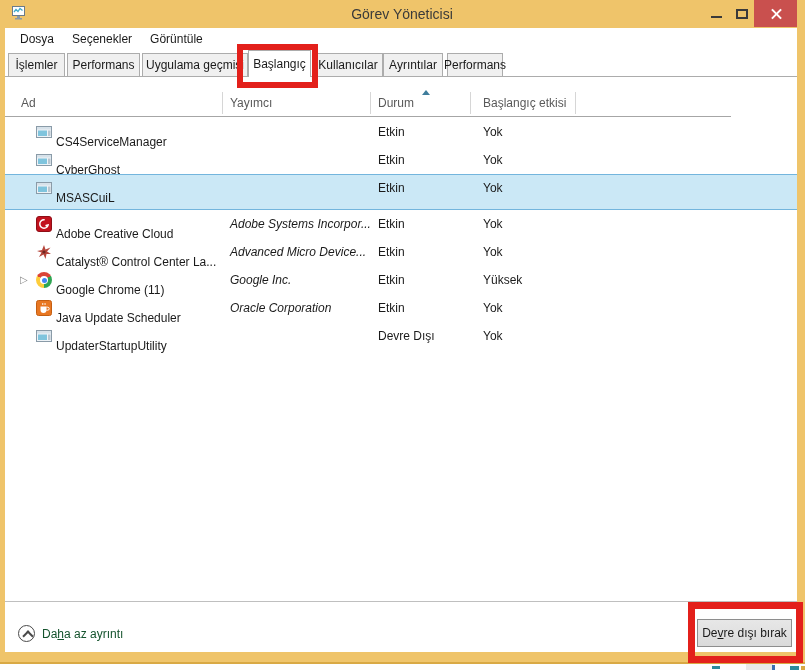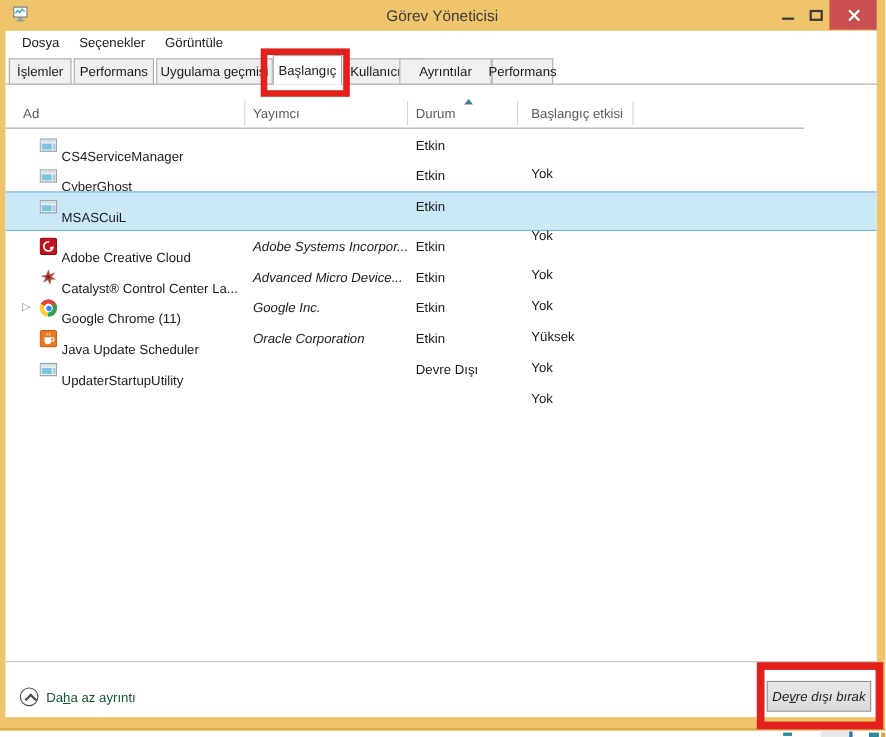--- a/index.html
+++ b/index.html
@@ -40,21 +40,21 @@
   .tab { position:absolute; top:53px; height:24px; background:#F0F0F0;
     border:1px solid #ACACAC; font-size:12px; color:#1a1a1a;
     display:flex; align-items:center; justify-content:center; white-space:nowrap; z-index:1; }
   .tab.active { top:50px; height:27px; background:#ffffff; border-bottom:none; z-index:3; }
   .tab-baseline { position:absolute; left:5px; top:76px; width:792px; height:1px; background:#ACACAC; z-index:0; }
   .tab-0 { left:8px;  width:57px; }
   .tab-1 { left:67px; width:73px; }
   .tab-2 { left:142px;width:106px;}
   .tab-3 { left:248px;width:63px; }
   .tab-4 { left:313px;width:70px; }
-  .tab-5 { left:363px;width:84px;text-align:right; }
+  .tab-5 { left:383px;width:60px;text-align:right; }
   .tab-6 { left:447px;width:56px; }
 
   
   .grid-header { position:absolute; left:5px; top:88px; width:726px; height:29px;
     border-bottom:1px solid #A6A6A6; font-size:12px; color:#595959; z-index:1; }
   .grid-header .hcell { position:absolute; top:8px; white-space:nowrap; }
   .h-name { left:16px; } .h-publisher { left:225px; } .h-status { left:373px; } .h-impact { left:478px; }
   .hsep { position:absolute; top:4px; width:1px; height:22px; background:#D6D6D6; }
   .hsep-1 { left:217px; } .hsep-2 { left:365px; } .hsep-3 { left:465px; } .hsep-4 { left:570px; }
   .sort-arrow { position:absolute; left:417px; top:2px; width:0; height:0;
@@ -63,38 +63,38 @@
 
   
   .rows { position:absolute; left:5px; top:118px; width:792px; }
   .row { position:relative; height:28px; font-size:12px; color:#1a1a1a; }
   .row.selected { background:#CBE8F6; border-top:1px solid #73B5DD; border-bottom:1px solid #73B5DD; height:36px; }
   .cell { position:absolute; top:0; line-height:28px; white-space:nowrap; }
   .row.selected .cell { line-height:26px; }
   .c-expander { left:15px; font-size:10px; color:#8a8a8a; }
   .c-icon { position:absolute; left:31px; top:6px; width:16px; height:16px; }
   .row.selected .c-icon { top:5px; }
-  .c-name { left:51px;margin-top:10px; } .c-publisher { left:225px;font-style:italic; } .c-status { left:373px; } .c-impact { left:478px;margin-top:26px; }
+  .c-name { left:51px;margin-top:10px; } .c-publisher { left:225px;font-style:italic; } .c-status { left:373px; } .c-impact { left:478px; }
 
   .chrome-ball { display:block; width:16px; height:16px; border-radius:50%; position:relative;
     background:conic-gradient(from 60deg, #2FA553 0 120deg, #FDCD3C 120deg 240deg, #DB4437 240deg 360deg); }
   .chrome-ball::before { content:''; position:absolute; inset:4px; border-radius:50%; background:#fff; }
   .chrome-ball::after  { content:''; position:absolute; inset:5.5px; border-radius:50%; background:#4285F4; }
 
   
   .footer-sep { position:absolute; left:5px; top:601px; width:792px; height:1px; background:#BFBFBF; }
   .less-circle { position:absolute; left:18px; top:625px; width:17px; height:17px;
     border:1px solid #4a4a4a; border-radius:50%; }
   .less-circle::after { content:''; position:absolute; left:4.5px; top:6px; width:6px; height:6px;
     border-top:2px solid #4a4a4a; border-right:2px solid #4a4a4a; transform:rotate(-45deg); }
   .less-label { position:absolute; left:42px; top:627px; font-size:12px; color:#14532d; white-space:nowrap; }
   .u { text-decoration:underline; }
   .disable-btn { position:absolute; left:697px; top:619px; width:95px; height:28px;
     background:linear-gradient(#E7E7E7,#DBDBDB); border:1px solid #8E8E8E;
-    font-size:12px; color:#1a1a1a; display:flex; align-items:center; justify-content:center; white-space:nowrap;font-style:italic; }
+    font-size:12px; color:#1a1a1a; display:flex; align-items:center; justify-content:center; white-space:nowrap; }
 
   
   .anno { position:absolute; border:7px solid #E3201B; background:transparent; z-index:10; }
   .anno-tab { left:237px; top:44px; width:81px; height:44px; border-width:6px; }
   .anno-btn { left:688px; top:602px; width:115px; height:61px; }
 
   
   .frag { position:absolute; }
   .frag-box  { left:746px; top:664px; width:27px; height:6px; background:#E9E9E9; }
   .frag-teal1{ left:712px; top:666px; width:8px; height:3px; background:#2B8A9C; }

